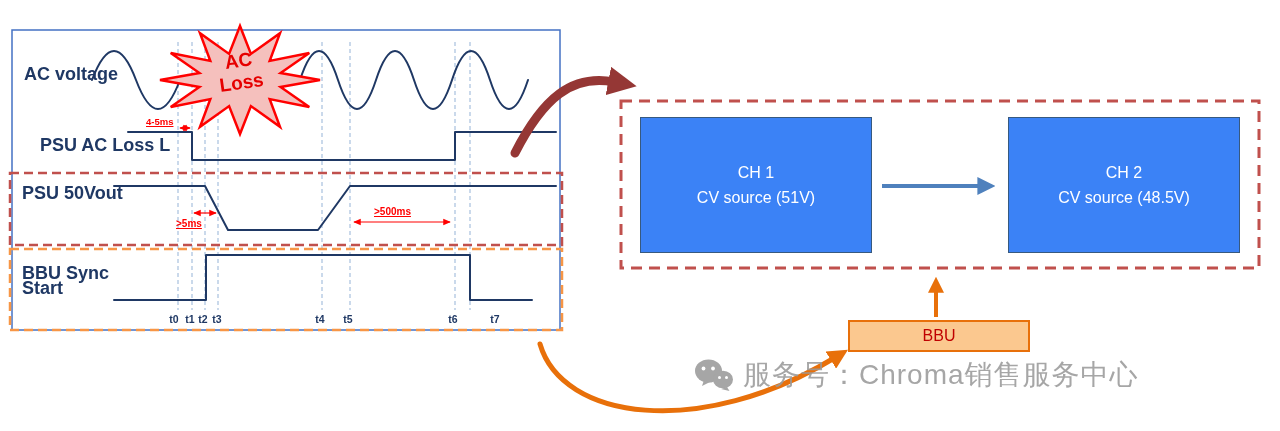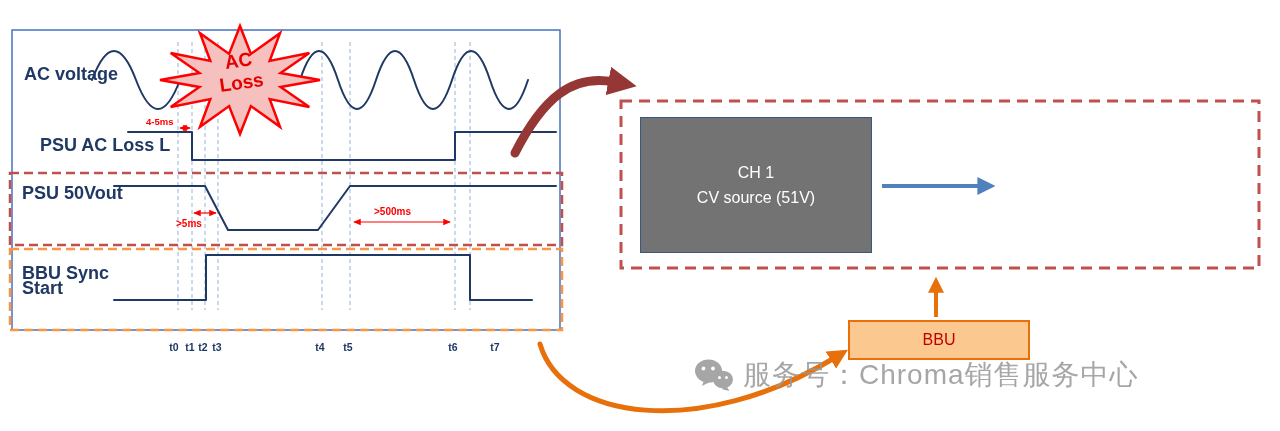--- a/index.html
+++ b/index.html
@@ -1,30 +1,30 @@
 <!DOCTYPE html>
 <html><head>
 <meta charset="utf-8">
 <style>
   * { margin:0; padding:0; box-sizing:border-box; }
   body { background:#ffffff; font-family:"Liberation Sans", sans-serif; }
   .canvas { position:relative; width:1280px; height:431px; background:#ffffff; overflow:hidden; }
   .layer { position:absolute; left:0; top:0; }
   .sig-label { position:absolute; color:#1f3864; font-weight:bold; font-size:18px; white-space:nowrap; }
-  .tick { position:absolute; top:313px; color:#1f3864; font-weight:bold; font-size:10.5px; transform:translateX(-50%); white-space:nowrap;margin-top:28px; }
-  .ann { position:absolute; color:#ff0000; font-size:10px; font-weight:bold; white-space:nowrap; }
+  .tick { position:absolute; top:313px; color:#1f3864; font-weight:bold; font-size:10.5px; transform:translateX(-50%); white-space:nowrap; }
+  .ann { position:absolute; color:#ff0000; font-size:10px; font-weight:bold; white-space:nowrap;text-decoration:underline; }
   .burst-text { position:absolute; left:198px; top:50px; width:84px; text-align:center;
                 color:#e60000; font-weight:bold; font-size:19px; line-height:22px; transform:rotate(-8deg); }
   .panel-title { position:absolute; left:795px; top:44px; width:300px; text-align:center;
                  color:#000000; font-weight:bold; font-size:17px; white-space:nowrap; }
-  .ch-box { position:absolute; top:117px; width:232px; height:136px; background:#737373;
+  .ch-box { position:absolute; top:117px; width:232px; height:136px; background:#3b82f6;
             border:1px solid #37597f; color:#ffffff; display:flex; flex-direction:column;
             align-items:center; justify-content:center; gap:7px; font-size:16px; text-align:center; }
   .ch-box .ch-line { white-space:nowrap; }
-  .bbu-box { position:absolute; left:848px; top:320px; width:182px; height:40px; background:#fbc88f;
+  .bbu-box { position:absolute; left:848px; top:320px; width:182px; height:32px; background:#fbc88f;
              border:2px solid #e8700a; display:flex; align-items:center; justify-content:center;
              color:#c00000; font-size:16px; }
   .watermark { position:absolute; left:694px; top:356px; display:flex; align-items:center; gap:9px;
                color:#9a9a9a; opacity:0.88; font-size:28px; white-space:nowrap; }
   .watermark .wm-text { letter-spacing:1px; }
 </style>
 </head>
 <body>
 
 <div class="canvas">
@@ -111,20 +111,24 @@
   <div class="tick" style="left:320px">t4</div>
   <div class="tick" style="left:348px">t5</div>
   <div class="tick" style="left:453px">t6</div>
   <div class="tick" style="left:495px">t7</div>
 
 
   <div class="ch-box" style="left:640px">
     <div class="ch-line">CH 1</div>
     <div class="ch-line">CV source (51V)</div>
   </div>
+  <div class="ch-box" style="left:1008px">
+    <div class="ch-line">CH 2</div>
+    <div class="ch-line">CV source (48.5V)</div>
+  </div>
 
   <div class="bbu-box">
     <span>BBU</span>
   </div>
 
   <div class="watermark">
     <span style="display:inline-flex">
       <svg width="40" height="34" viewBox="0 0 40 34">
         <ellipse cx="14.5" cy="13" rx="13.5" ry="11.5" fill="#9a9a9a"></ellipse>
         <path d="M10,22 L8,28 L16,24 z" fill="#9a9a9a"></path>

